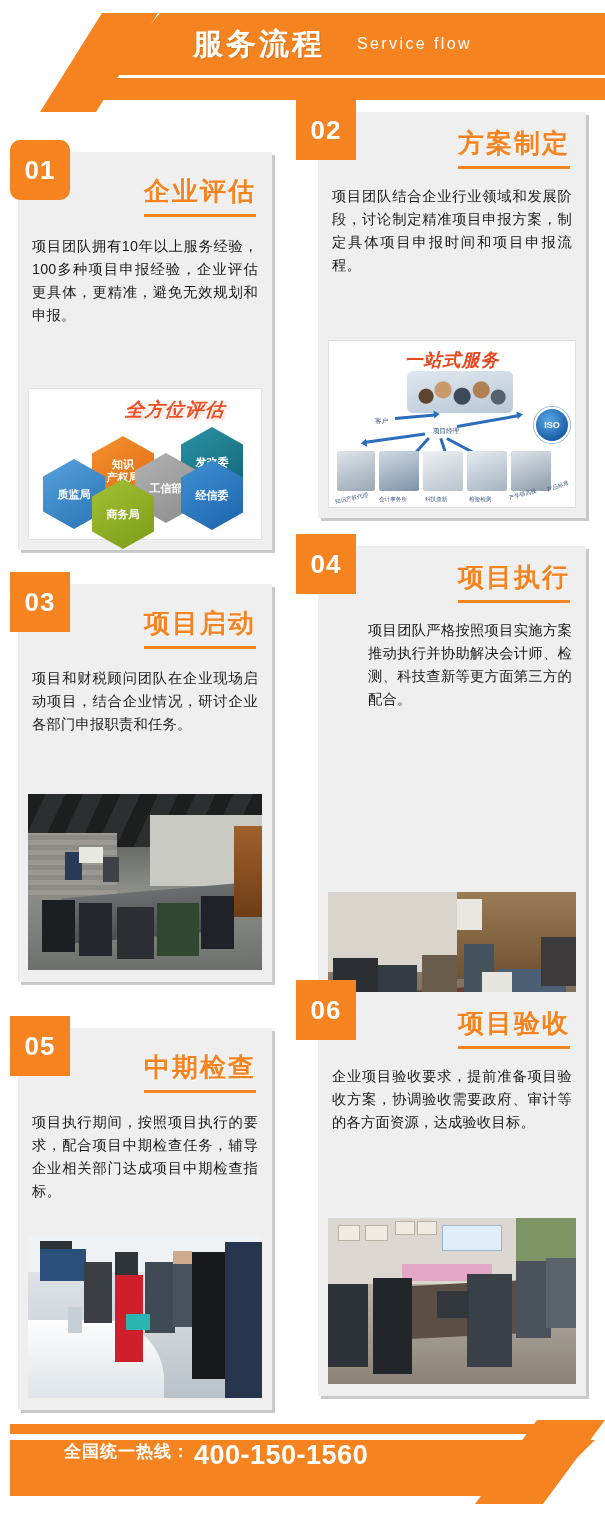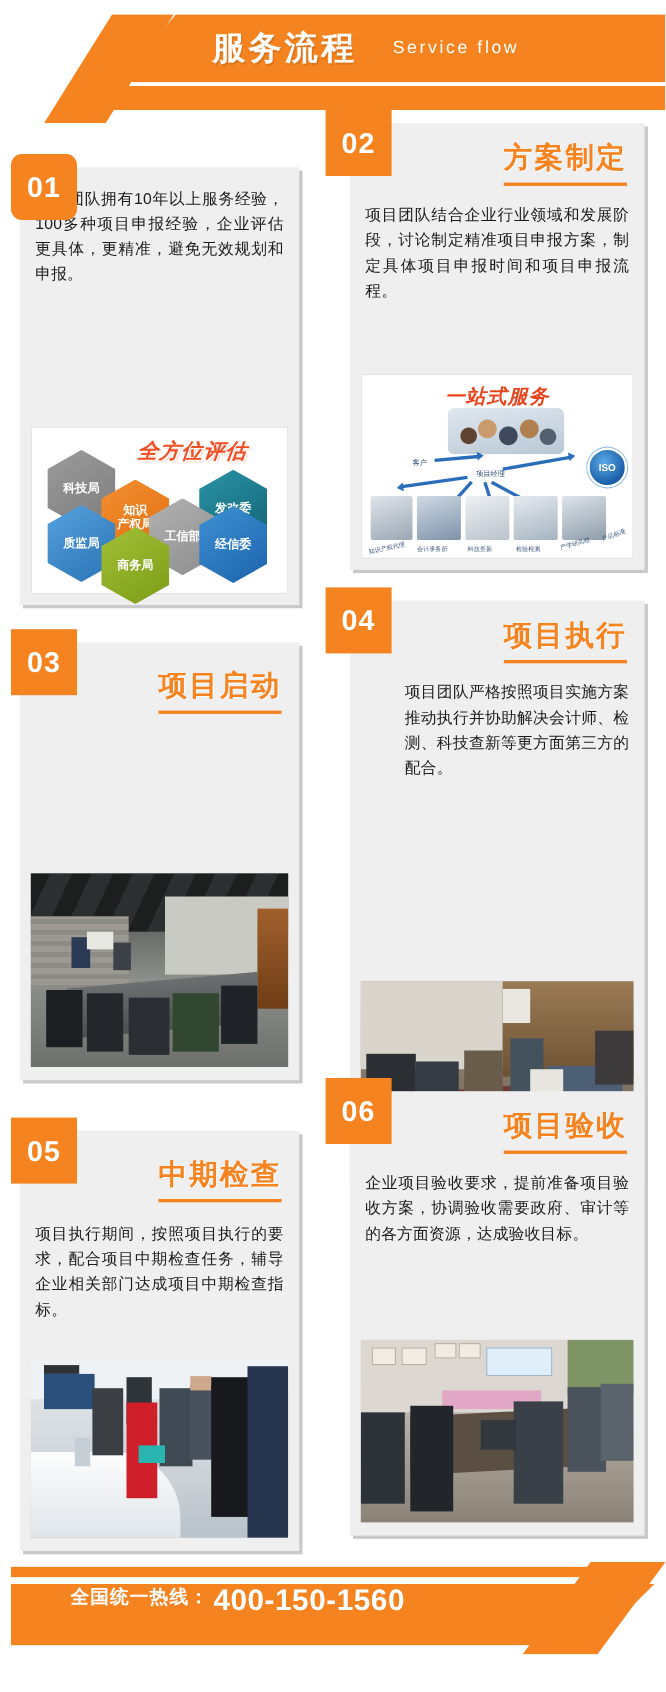--- a/index.html
+++ b/index.html
@@ -155,27 +155,27 @@
   <div class="hdr-bar"></div>
   <div class="hdr-bar2"></div>
   <div class="hdr-text">
     <span class="hdr-cn">服务流程</span>
     <span class="hdr-en">Service flow</span>
   </div>
 </div>
 
 <div class="card left" style="top:152px; height:398px;">
   <div class="badge" style="left:-8px; top:-12px;border-radius:10px;">01</div>
+  <div class="card-head" style="padding-top:22px;">
+    <span class="card-title">企业评估</span>
+  </div>
   <div class="card-body" style="padding-top:18px;">项目团队拥有10年以上服务经验，100多种项目申报经验，企业评估更具体，更精准，避免无效规划和申报。</div>
 
   <div class="hexwrap" style="position:absolute; left:10px; bottom:10px; width:234px; height:152px;">
     <div class="hexttl">全方位评估</div>
-    <div class="hex" style="left:14px;  top:20px; background:linear-gradient(145deg,#9b9b9b,#7d7d7d);">
-        <span>科技局</span>
-      </div>
     <div class="hex" style="left:63px;  top:47px; background:linear-gradient(145deg,#f39032,#e06c0d);">
         <span style="white-space:pre-line">知识
 产权局</span>
       </div>
     <div class="hex" style="left:152px; top:38px; background:linear-gradient(145deg,#2a93a6,#126374);">
         <span>发改委</span>
       </div>
     <div class="hex" style="left:14px;  top:70px; background:linear-gradient(145deg,#56a2dd,#2a72b5);">
         <span>质监局</span>
       </div>
@@ -227,20 +227,21 @@
     <div class="os-lbl sm" style="left:180px; bottom:8px; transform:rotate(-16deg);">产学研高校</div>
     <div class="os-lbl sm" style="left:218px; bottom:16px; transform:rotate(-20deg);">产品标准</div>
   </div>
 </div>
 
 <div class="card left" style="top:584px; height:398px;">
   <div class="badge" style="left:-8px; top:-12px;">03</div>
   <div class="card-head" style="padding-top:22px;">
     <span class="card-title">项目启动</span>
   </div>
+  <div class="card-body" style="padding-top:18px;">项目和财税顾问团队在企业现场启动项目，结合企业情况，研讨企业各部门申报职责和任务。</div>
 
   <div class="photo" style="position:absolute; left:10px; bottom:12px; width:234px; height:176px; background:linear-gradient(180deg,#2c2f2f 0%, #5c5f5c 22%, #8d8f8a 55%, #6d706c 100%);">
     <div class="scene">
       <div class="s-el" style="left:0; top:0; width:100%; height:30%; background:repeating-linear-gradient(115deg,#1d1f1f 0 16px,#2c2f2f 16px 34px);"></div>
       <div class="s-el" style="left:52%; top:12%; width:48%; height:40%; background:#c9cac4;"></div>
       <div class="s-el" style="left:0; top:22%; width:38%; height:38%; background:repeating-linear-gradient(0deg,#8d8b85 0 5px,#9b9991 5px 10px);"></div>
       <div class="s-el" style="left:88%; top:18%; width:12%; height:52%; background:linear-gradient(180deg,#a1602c,#6e3d16);"></div>
       <div class="s-el" style="left:14%; top:55%; width:74%; height:26%; background:linear-gradient(180deg,#6b6f70,#4b4f50); transform:skewY(-5deg);"></div>
       <div class="s-el" style="left:6%;  top:60%; width:14%; height:30%; background:#1c1f22;"></div>
       <div class="s-el" style="left:22%; top:62%; width:14%; height:30%; background:#23262a;"></div>

